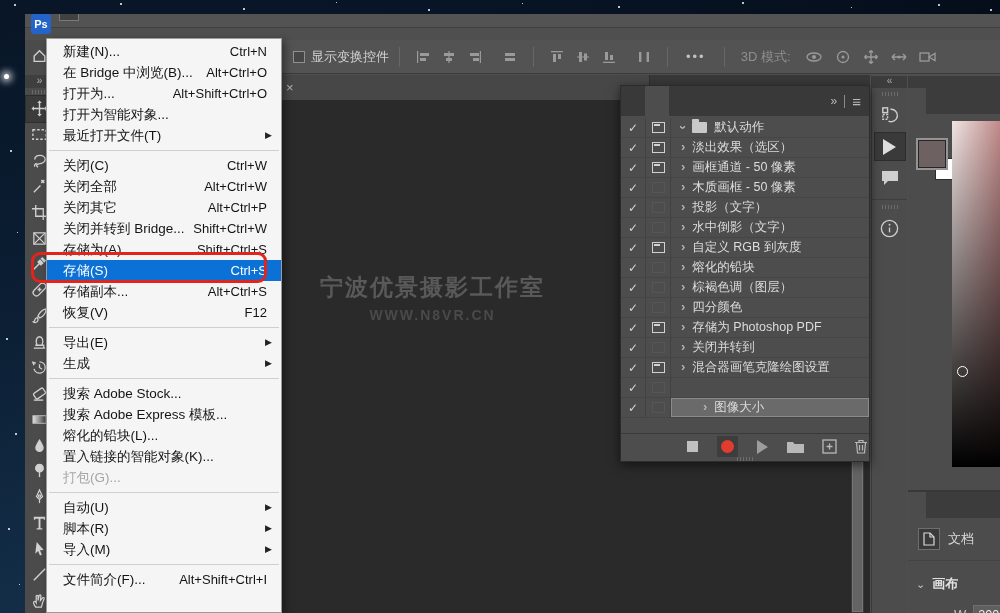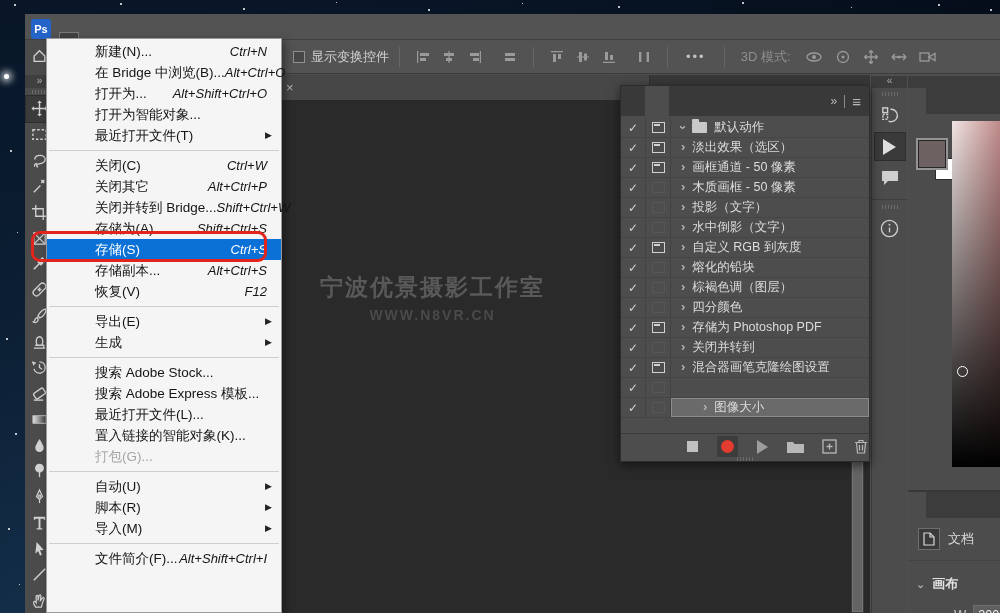--- a/index.html
+++ b/index.html
@@ -5,22 +5,22 @@
   * { margin:0; padding:0; box-sizing:border-box; }
   body { font-family:"Liberation Sans","DejaVu Sans",sans-serif; background:#000; }
   .screen { position:relative; width:1000px; height:613px; overflow:hidden;
             background:radial-gradient(ellipse at 15% 130%, #1a3a58 0%, #0b1e33 45%, #050d1a 100%); }
   .star { position:absolute; background:#fff; border-radius:50%; }
   .star.big { box-shadow:0 0 7px 3px rgba(255,255,255,.75); }
 
   .win { position:absolute; left:25px; top:14px; width:975px; height:599px; background:#4f4f4f; overflow:hidden; }
 
   
-  .menubar { position:absolute; left:0; top:0; width:100%; height:26px; background:#535353;
-             display:flex; align-items:flex-end; z-index:30; border-bottom:1px solid #404040;}
+  .menubar { position:absolute; left:0; top:0; width:100%; height:14px; background:#535353;
+             display:flex; align-items:flex-start; z-index:30; border-bottom:1px solid #404040;}
   .psicon { width:20px; height:20px; margin:0 8px 0 6px; border-radius:3px; background:#2463c8;
             color:#fff; font-weight:bold; font-size:11px; display:flex; align-items:center; justify-content:center; }
   .mb-item { color:#e6e6e6; font-size:13px; padding:3px 9px; margin:0 1px; white-space:nowrap; cursor:default; }
   .mb-item.active { background:#414141; outline:1px solid #7a7a7a; }
 
   
   .optbar { position:absolute; left:30px; top:26px; right:0; height:34px; background:#535353;
             display:flex; align-items:center; z-index:3; border-bottom:1px solid #3c3c3c; }
   .chkbox { width:12px; height:12px; border:1px solid #909090; background:#474747; margin-left:238px; }
   .optlabel { color:#d2d2d2; font-size:13px; margin-left:6px; white-space:nowrap; }
@@ -124,23 +124,23 @@
   .secchev { color:#c8c8c8; font-size:11px; }
   .seclabel { color:#e2e2e2; font-size:13px; font-weight:bold; }
   .wrow { display:flex; align-items:center; gap:7px; padding:12px 0 0 46px; }
   .wlabel { color:#c8c8c8; font-size:13px; }
   .winput { width:40px; height:19px; background:#5f5f5f; border:1px solid #6e6e6e; color:#eee; font-size:12.5px;
             padding:1px 4px; font-family:inherit; }
 
   
   .fmenu { position:absolute; left:21px; top:24px; width:236px; height:575px; background:#f5f5f5;
            border:1px solid #9b9b9b; box-shadow:3px 3px 8px rgba(0,0,0,.4); z-index:40; padding-top:2px; }
-  .fm-item { position:relative; height:21px; display:flex; align-items:center; padding:0 14px 0 48px;
+  .fm-item { position:relative; height:21px; display:flex; align-items:center; padding:0 14px 0 16px;
              font-size:13.5px; color:#141414; white-space:nowrap; }
-  .fm-shortcut { margin-left:auto; font-size:13px; color:#141414;font-style:italic; }
+  .fm-shortcut { margin-left:auto; font-size:13px; color:#141414; }
   .fm-arrow { display:none; position:absolute; right:9px; top:5px; font-size:9px; color:#222; }
   .fm-item.submenu .fm-arrow { display:block; }
   .fm-item.disabled, .fm-item.disabled .fm-shortcut { color:#a6a6a6; }
   .fm-item.highlighted { background:#0c71d6; color:#fff; }
   .fm-item.highlighted .fm-shortcut { color:#fff; }
   .fm-item.separator { height:9px; padding:0 2px; }
   .fm-item.separator::after { content:""; width:100%; height:1px; background:#cfcfcf; }
   .fm-item.annotated::after { content:""; position:absolute; left:-16px; right:14px; top:-8px; bottom:-2px;
                               border:3px solid #e1241c; border-radius:9px; pointer-events:none; }
 </style>
@@ -751,20 +751,25 @@
           <span class="fm-label"></span>
           <span class="fm-shortcut"></span>
 
         </div>
         <div class="fm-item">
           <span class="fm-label">关闭(C)</span>
           <span class="fm-shortcut">Ctrl+W</span>
 
         </div>
         <div class="fm-item">
+          <span class="fm-label">关闭全部</span>
+          <span class="fm-shortcut">Alt+Ctrl+W</span>
+
+        </div>
+        <div class="fm-item">
           <span class="fm-label">关闭其它</span>
           <span class="fm-shortcut">Alt+Ctrl+P</span>
 
         </div>
         <div class="fm-item">
           <span class="fm-label">关闭并转到 Bridge...</span>
           <span class="fm-shortcut">Shift+Ctrl+W</span>
 
         </div>
         <div class="fm-item">
@@ -811,21 +816,21 @@
           <span class="fm-label">搜索 Adobe Stock...</span>
           <span class="fm-shortcut"></span>
 
         </div>
         <div class="fm-item">
           <span class="fm-label">搜索 Adobe Express 模板...</span>
           <span class="fm-shortcut"></span>
 
         </div>
         <div class="fm-item">
-          <span class="fm-label">最近打开文件(L)...</span>
+          <span class="fm-label">熔化的铅块(L)...</span>
           <span class="fm-shortcut"></span>
 
         </div>
         <div class="fm-item">
           <span class="fm-label">置入链接的智能对象(K)...</span>
           <span class="fm-shortcut"></span>
 
         </div>
         <div class="fm-item disabled">
           <span class="fm-label">打包(G)...</span>

